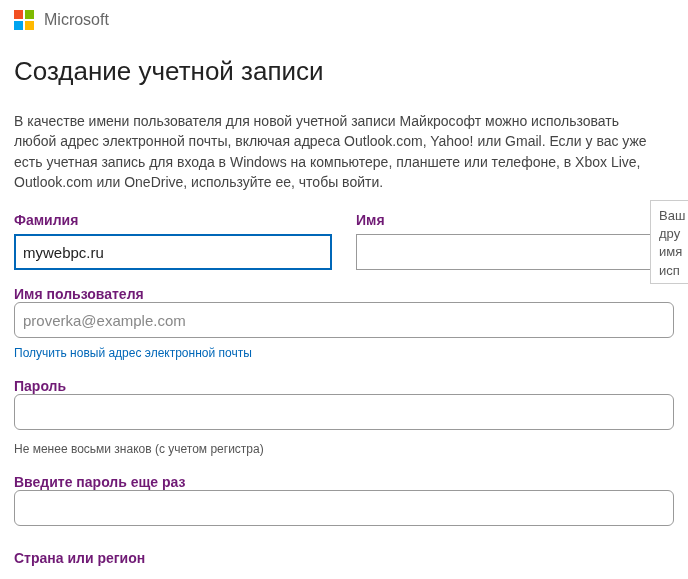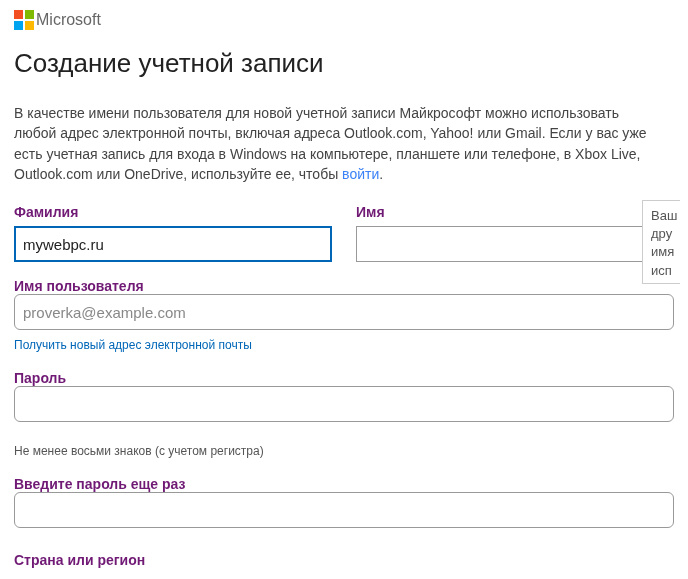--- a/index.html
+++ b/index.html
@@ -12,22 +12,22 @@
       overflow: hidden;
       position: relative;
       background: #fff;
     }
     .page {
       padding: 10px 14px 0 14px;
     }
     .header {
       display: flex;
       align-items: center;
-      gap: 2px;
-      margin-bottom: 18px;
+      gap: 10px;
+      margin-bottom: 26px;
     }
     .ms-logo {
       width: 20px; height: 20px;
       display: grid;
       grid-template-columns: 1fr 1fr;
       grid-template-rows: 1fr 1fr;
       gap: 2px;
     }
     .ms-logo span:nth-child(1){background:#f25022;}
     .ms-logo span:nth-child(2){background:#7fba00;}
@@ -44,21 +44,21 @@
       color:#222;
       margin-bottom: 24px;
     }
     .intro {
       font-size: 14px;
       color:#444;
       line-height: 1.45;
       margin-bottom: 20px;
       max-width: 640px;
     }
-    .intro a { color:#3b82f6; text-decoration:none; }
+    .intro a { color:#404040; text-decoration:none; }
     .row {
       display:flex;
       gap: 24px;
       margin-bottom: 16px;
     }
     .field { flex:1; display:flex; flex-direction:column; }
     .label {
       font-weight:700;
       font-size:14px;
       color:#701a75;
@@ -84,25 +84,25 @@
     .group { margin-bottom:18px; }
     .link-small {
       color:#0067b8;
       font-size:12px;
       text-decoration:none;
       display:inline-block;
     }
     .hint {
       font-size:12px;
       color:#555;
-      margin-top:16px;
+      margin-top:6px;
     }
     .side-tooltip {
       position:absolute;
-      right:8px;
+      right:0;
       top:200px;
       width:38px;
       height:84px;
       border:1px solid #ccc;
       border-right:none;
       background:#fff;
       font-size:13px;
       color:#555;
       padding:6px 4px 6px 8px;
       line-height:1.4;

